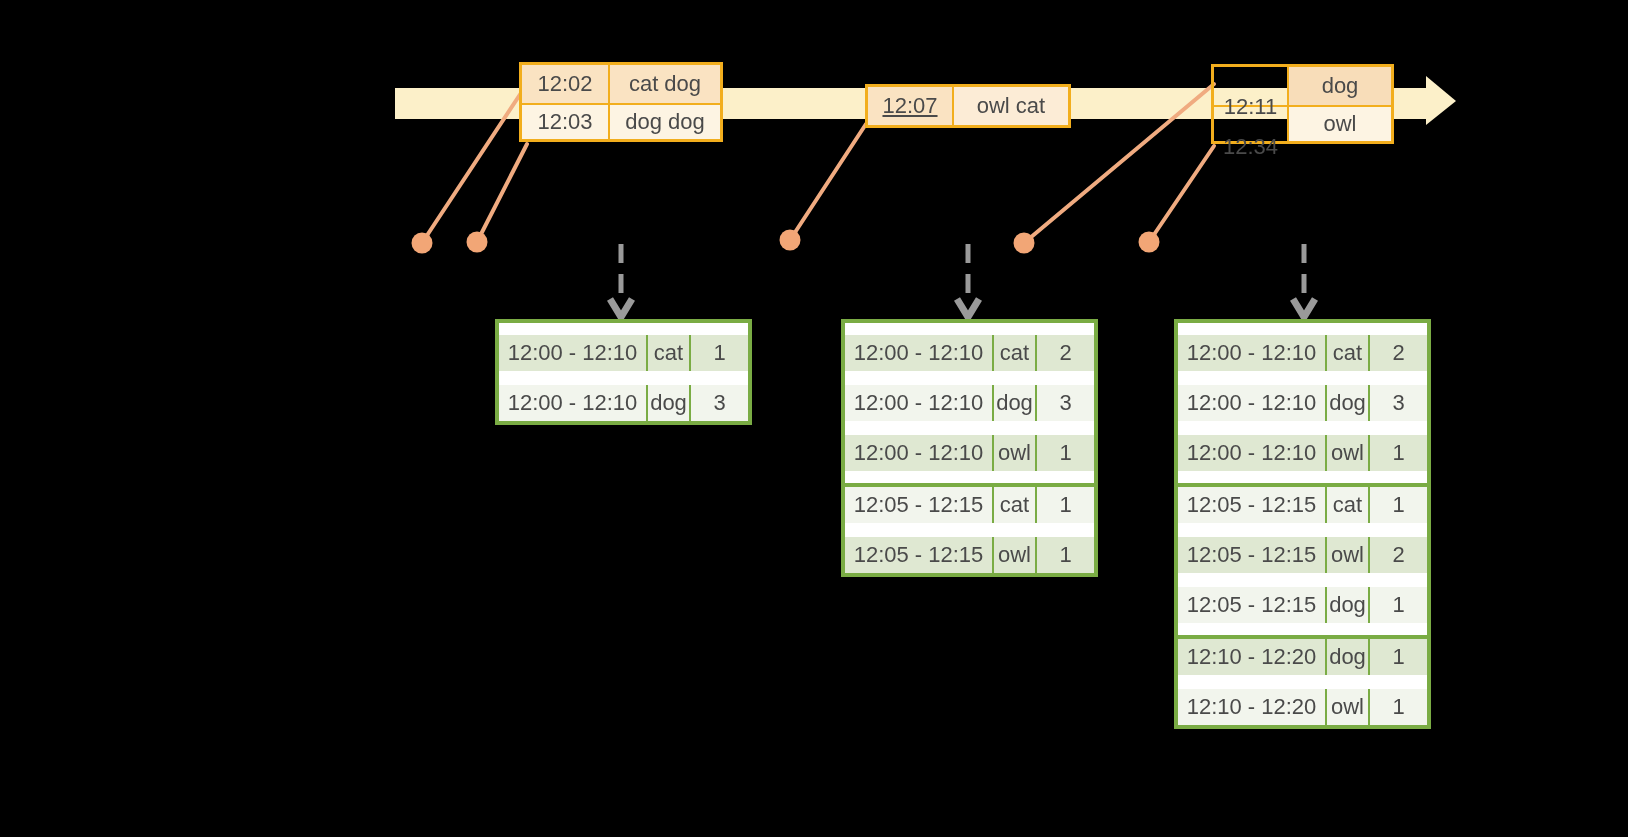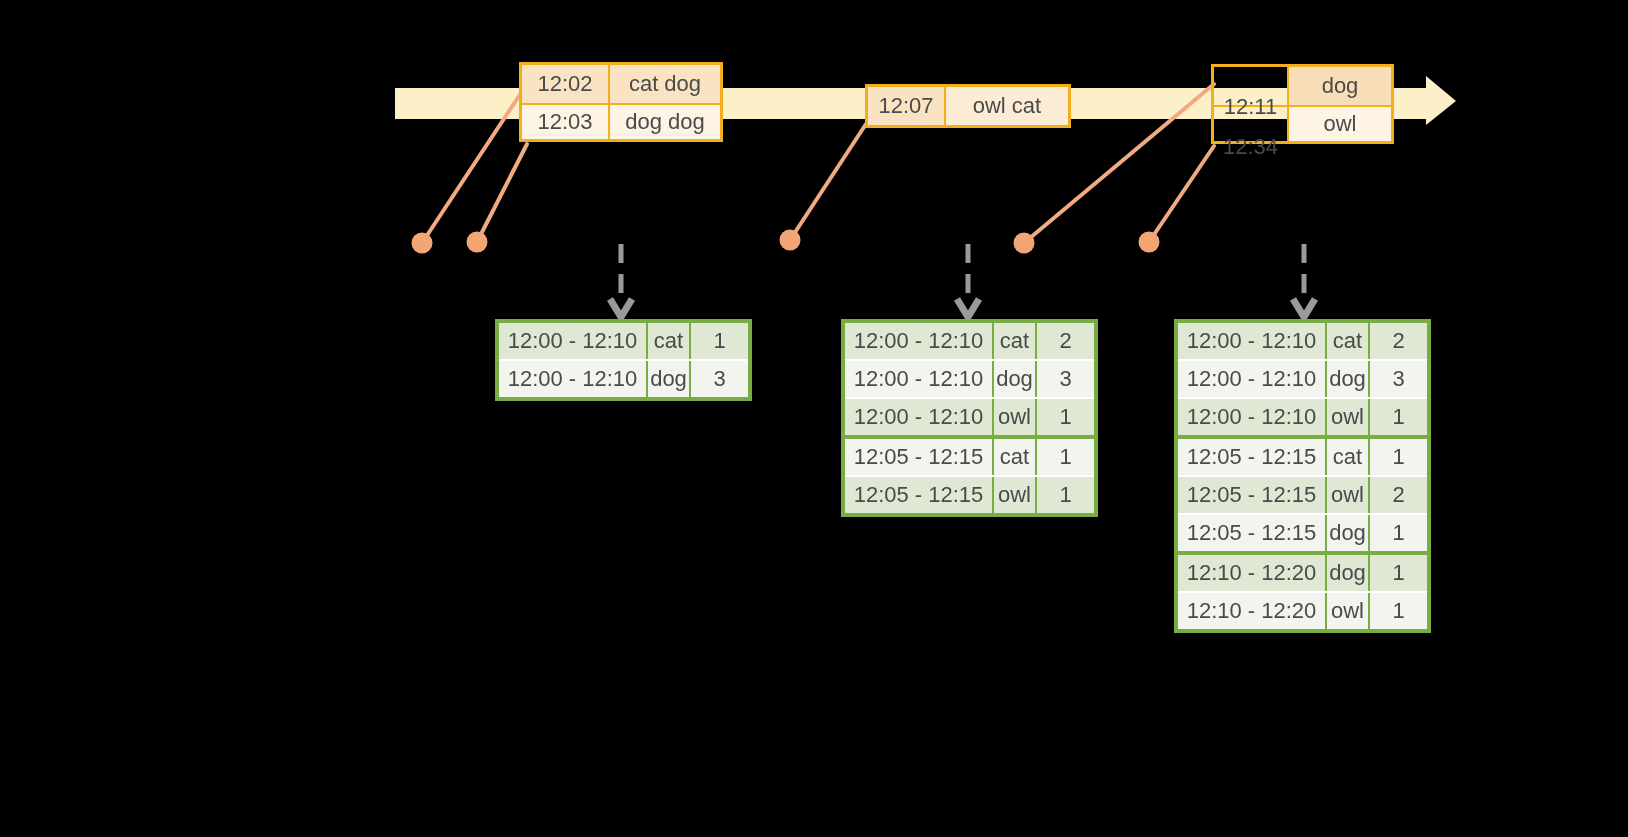--- a/index.html
+++ b/index.html
@@ -23,29 +23,29 @@
   
   .etable{border:3px solid var(--c-orange-border);}
   .etable .trow{height:38px;}
   .etable .trow.not-first{height:36px;border-top:2px solid var(--c-orange-border);}
   .etable .cell + .cell{border-left:2px solid var(--c-orange-border);}
   .etable .row-a .cell{background:var(--c-peach);}
   .etable .row-b .cell{background:var(--c-cream);}
   #batch1{left:519px;top:62px;width:204px;}
   #batch1 .col-time{width:86px;} #batch1 .col-words{flex:1;}
   #batch2{left:865px;top:84px;width:206px;}
-  #batch2 .col-time{width:76px;} #batch2 .col-words{flex:1;}
+  #batch2 .col-time{width:84px;text-decoration:underline;} #batch2 .col-words{flex:1;}
   #batch2 .row-a .col-words{background:#fcecd6;}
   #batch3{left:1211px;top:64px;width:183px;}
   #batch3 .col-time{width:73px;margin-top:40px;} #batch3 .col-words{flex:1;}
   #batch3 .row-a .cell{background:#f8ddb9;}
 
   
   .gtable{border:4px solid var(--c-green-border);background:#fff;}
-  .gtable .trow{height:36px;}
+  .gtable .trow{height:36px;margin-top:12px;}
   .gtable .trow.not-first{height:38px;border-top:2px solid #ffffff;}
   .gtable .trow.group-start{height:40px;border-top:4px solid var(--c-green-border);}
   .gtable .cell + .cell{border-left:2px solid var(--c-green-border);}
   .gtable .row-a .cell{background:var(--c-green-dark);}
   .gtable .row-b .cell{background:var(--c-green-light);}
   .gtable .col-window{width:147px;}
   .gtable .col-word{width:43px;}
   .gtable .col-count{flex:1;}
   #result1{left:495px;top:319px;width:257px;}
   #result2{left:841px;top:319px;width:257px;}

